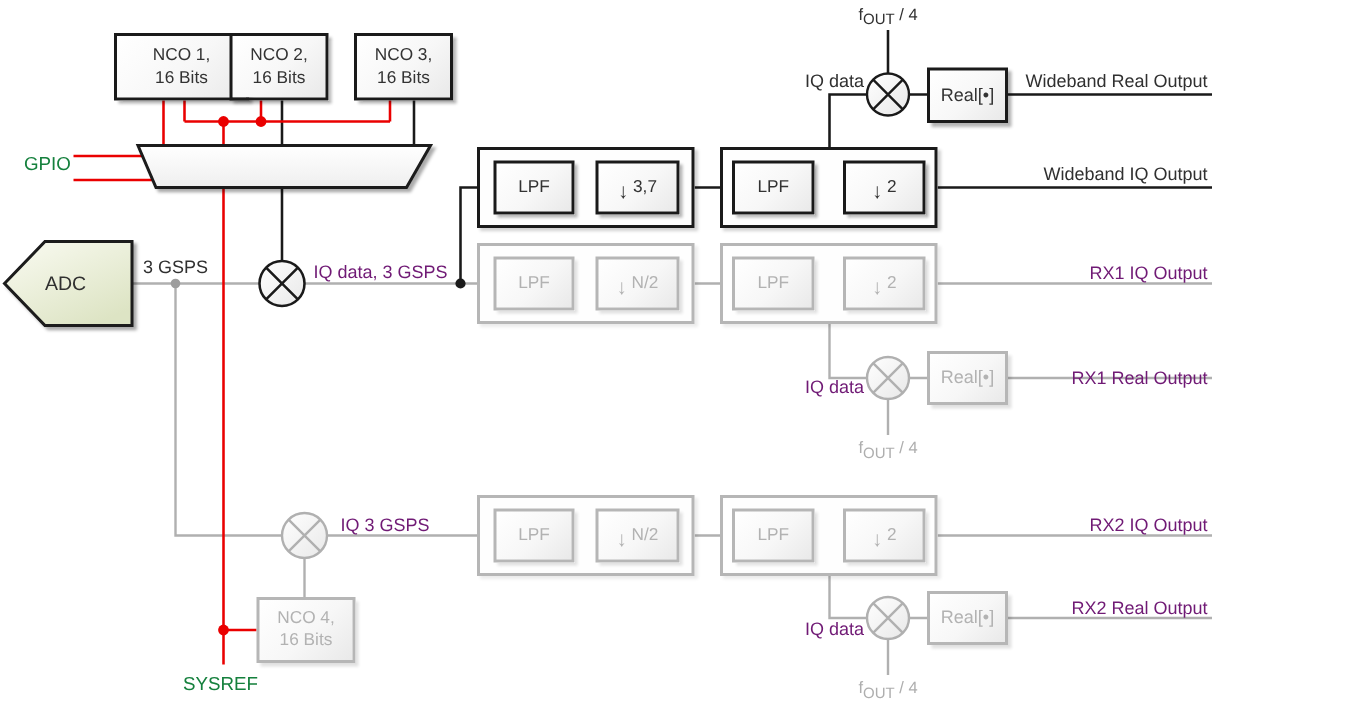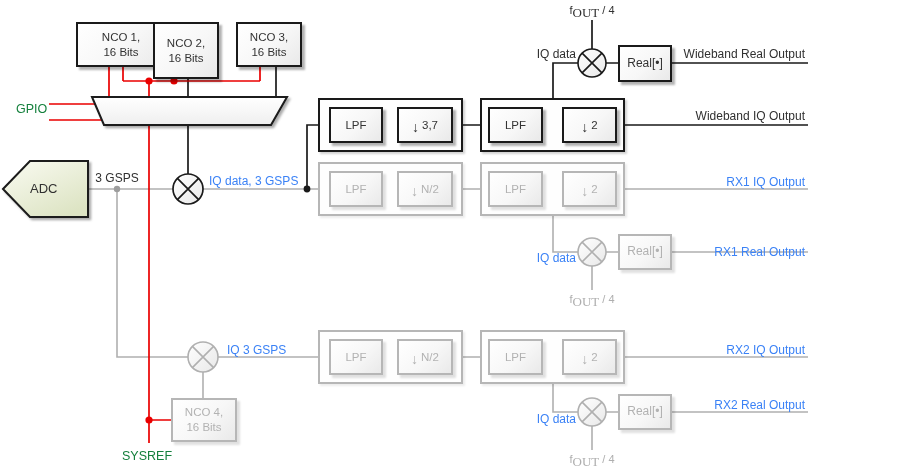--- a/index.html
+++ b/index.html
@@ -1,37 +1,37 @@
 <!DOCTYPE html>
 <html><head>
 <meta charset="utf-8">
 <style>
   html,body{margin:0;padding:0;background:#fff;}
   .stage{position:relative;width:909px;height:472px;background:#fff;
          font-family:"Liberation Sans",sans-serif;overflow:hidden;}
   .stage svg{position:absolute;left:0;top:0;}
   .lbl{position:absolute;font-size:12px;color:#303030;white-space:nowrap;}
-  .lbl.gray{color:#3b82f6;}
+  .lbl.gray{color:#701a75;}
   .lbl.red{color:#15803d;font-size:12.5px;}
   .lbl.right{text-align:right;}
   .lbl.center{text-align:center;}
   
   .box{position:absolute;box-sizing:border-box;border:2px solid #1a1a1a;
        background:linear-gradient(135deg,#ffffff 0%,#f7f7f7 55%,#e9e9e9 100%);
        box-shadow:2.5px 2.5px 2px rgba(0,0,0,0.30);
        display:flex;align-items:center;justify-content:center;
        font-size:11.5px;color:#333;text-align:center;line-height:1.3;}
   .box.gray{border-color:#b6b6b6;color:#b2b2b2;
        box-shadow:2.5px 2.5px 2px rgba(0,0,0,0.12);}
   .outer{position:absolute;box-sizing:border-box;border:2px solid #1a1a1a;
        background:#fefefe;box-shadow:2px 2px 2px rgba(0,0,0,0.18);padding-left:39px;}
   .outer.gray{border-color:#b6b6b6;box-shadow:2px 2px 2px rgba(0,0,0,0.08);}
   .darr{font-weight:bold;font-size:14px;margin-right:3px;position:relative;top:2px;}
   .fout{font-size:11px;color:#303030;}
-  .fout sub{font-size:13px;font-family:Liberation Serif, serif;}
+  .fout sub{font-size:10px;}
   .fout.gray{color:#aeaeae;}
   .jesd{position:absolute;box-sizing:border-box;border:2px solid #8a4a2a;
        background:linear-gradient(160deg,#f9d6b3 0%,#f2b585 55%,#e78f52 100%);
        box-shadow:3px 3px 3px rgba(0,0,0,0.35);
        display:flex;align-items:center;justify-content:center;
        font-size:12.5px;color:#111;}
 </style>
 </head>
 <body>
 
@@ -115,21 +115,21 @@
         <circle cx="592" cy="412" r="14" fill="url(#mixGrad)"></circle>
         <path d="M582.1,402.1 L601.9,421.9 M582.1,421.9 L601.9,402.1"></path>
       </g>
     </g>
   </svg>
 
   <div class="box" style="left:76px;top:22px;width:90px;height:45px;">
     <div><span>NCO 1,</span><br>
          <span>16 Bits</span></div>
   </div>
-  <div class="box" style="left:153px;top:22px;width:66px;height:57px;">
+  <div class="box" style="left:153px;top:22px;width:66px;height:45px;">
     <div><span>NCO 2,</span><br>
          <span>16 Bits</span></div>
   </div>
   <div class="box" style="left:236px;top:22px;width:66px;height:45px;">
     <div><span>NCO 3,</span><br>
          <span>16 Bits</span></div>
   </div>
   <div class="box gray" style="left:171px;top:398px;width:66px;height:44px;">
     <div><span>NCO 4,</span><br>
          <span>16 Bits</span></div>

